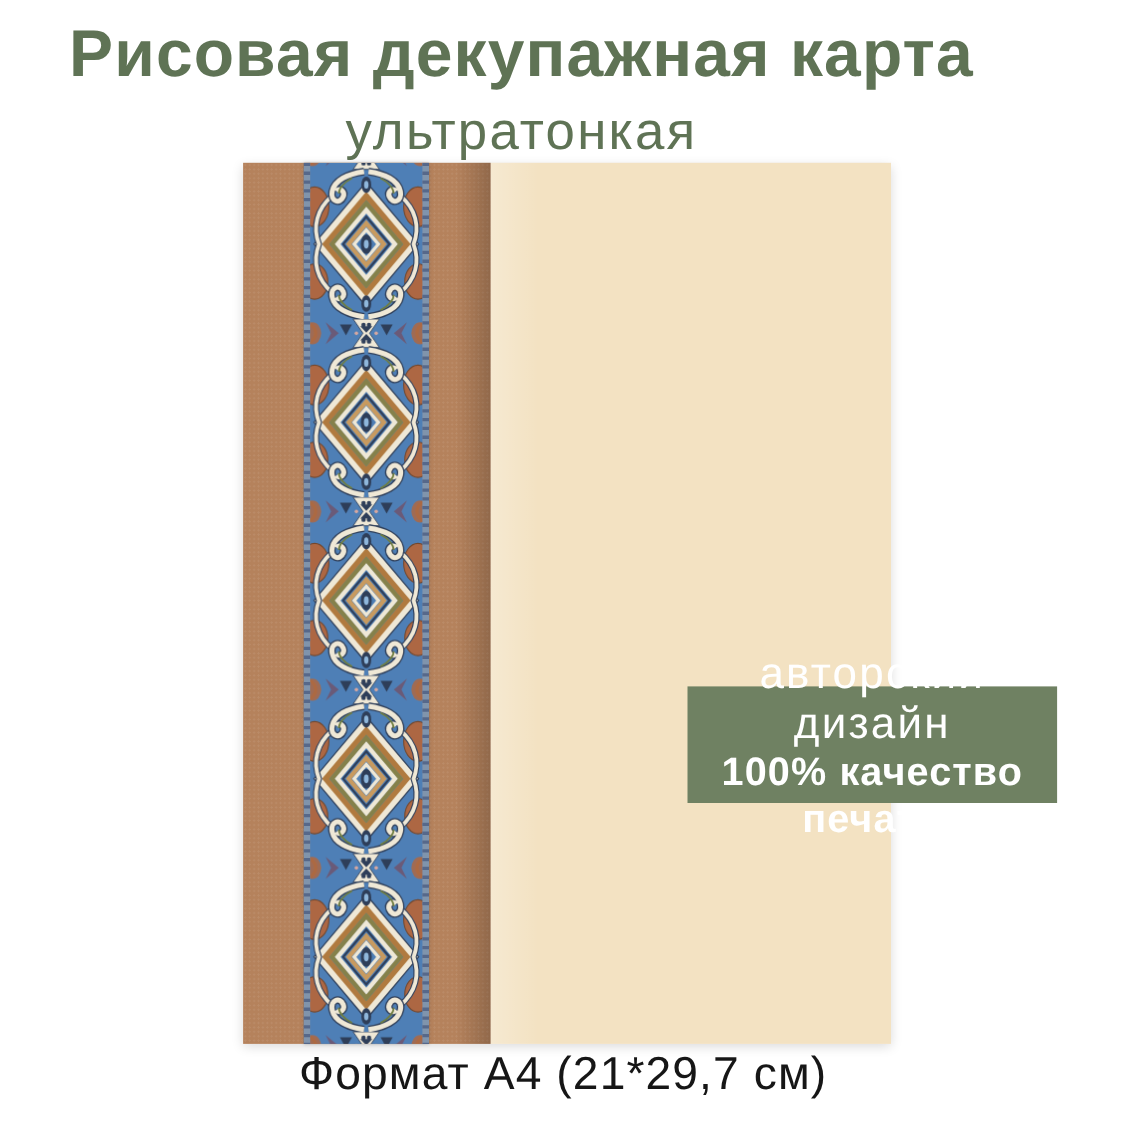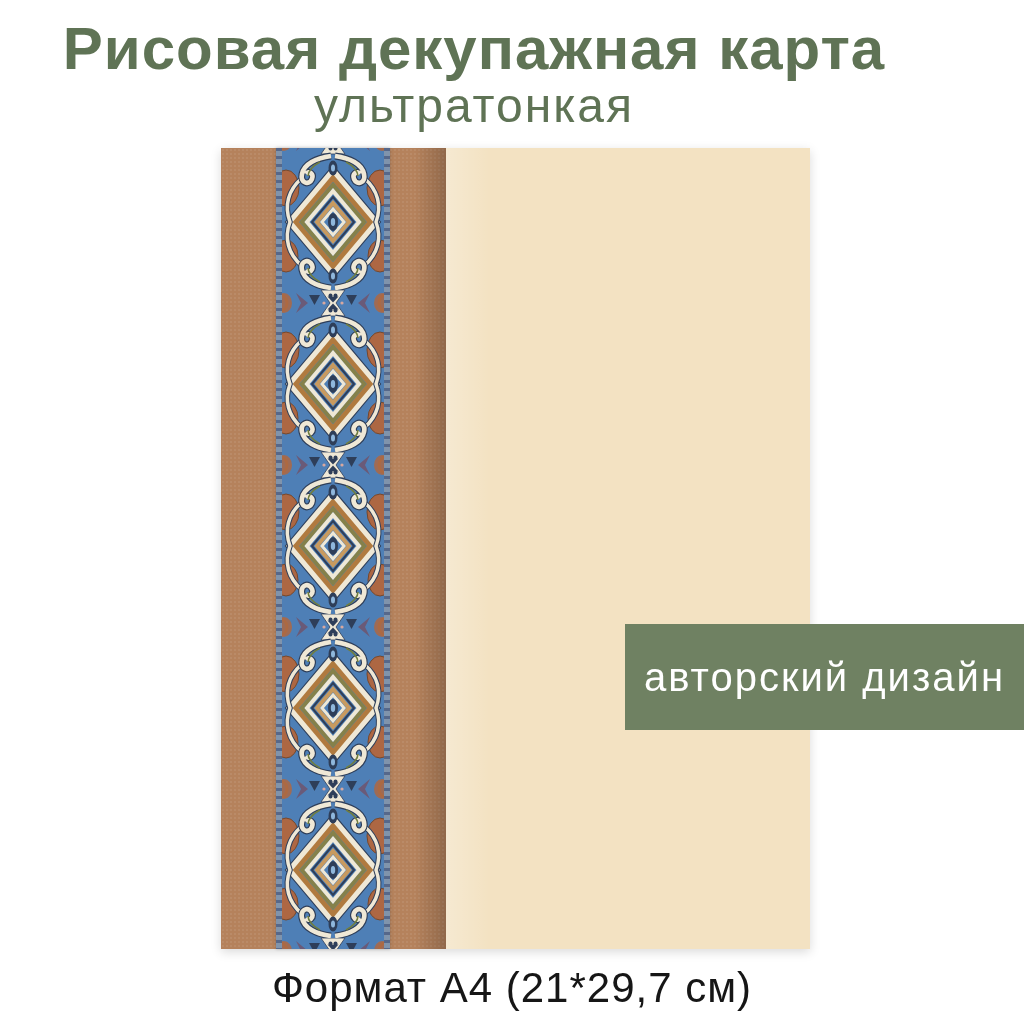--- a/index.html
+++ b/index.html
@@ -9,21 +9,21 @@
     font-family:"Liberation Sans", sans-serif;
   }
   
   .header{position:absolute;left:0;top:18px;width:948px;text-align:center;}
   .title{
     font-size:60px;font-weight:700;color:#5f7355;
     letter-spacing:1px;line-height:62px;white-space:nowrap;
   }
   .subtitle{
     font-size:48px;font-weight:400;color:#5f7355;
-    letter-spacing:2px;line-height:50px;margin-top:1px;
+    letter-spacing:2px;line-height:50px;margin-top:15px;
   }
   
   .paper{
     position:absolute;left:221px;top:148px;width:589px;height:801px;
     box-shadow:0 3px 10px rgba(0,0,0,0.15);
     display:flex;
   }
   .paper-left{
     position:relative;width:225px;height:801px;flex:0 0 auto;
     background-color:#b5825c;
@@ -37,30 +37,30 @@
     background-color:#f3e2c2;
     background-image:linear-gradient(to right, rgba(255,255,255,0.25), rgba(0,0,0,0) 12%);
   }
   .ornament{
     position:absolute;left:55px;top:0;width:114px;height:801px;
     box-shadow:0 0 3px rgba(0,0,0,0.25);
   }
   .ornament svg{display:block;}
   
   .badge{
-    position:absolute;left:625px;top:624px;width:399px;height:106px;
+    position:absolute;left:625px;top:624px;width:336px;height:106px;
     background:#6f8162;color:#ffffff;
     display:flex;flex-direction:column;justify-content:center;align-items:center;
     text-align:center;
   }
   .badge-line1{font-size:40px;font-weight:400;letter-spacing:2px;line-height:46px;}
   .badge-line2{font-size:36px;font-weight:700;letter-spacing:1px;line-height:42px;}
   
   .footer{
-    position:absolute;left:0;top:952px;width:1024px;text-align:center;margin-top:12px;
+    position:absolute;left:0;top:952px;width:1024px;text-align:center;
   }
   .format-caption{
     font-size:42px;font-weight:400;color:#161616;letter-spacing:1px;
   }
 </style>
 </head>
 <body>
 
 <div class="header">
   <div class="title">Рисовая декупажная карта</div>
@@ -145,17 +145,18 @@
         <rect x="108" y="0" width="6" height="801" fill="#8094ac"></rect>
         <line x1="111" y1="0" x2="111" y2="801" stroke="#56688a" stroke-width="6" stroke-dasharray="3 5"></line>
       </svg>
     </div>
   </div>
   <div class="paper-right"></div>
 </div>
 
 <div class="badge">
   <div class="badge-line1">авторский дизайн</div>
+  <div class="badge-line2">100% качество печати</div>
 </div>
 
 <div class="footer">
   <div class="format-caption">Формат А4 (21*29,7 см)</div>
 </div>
 
 </body></html>

